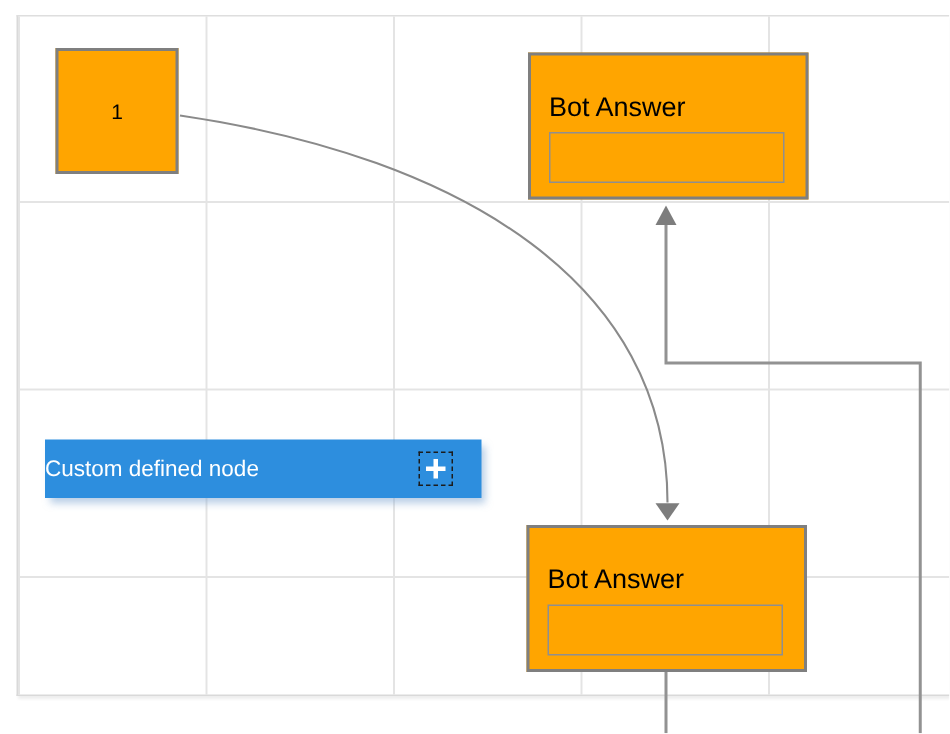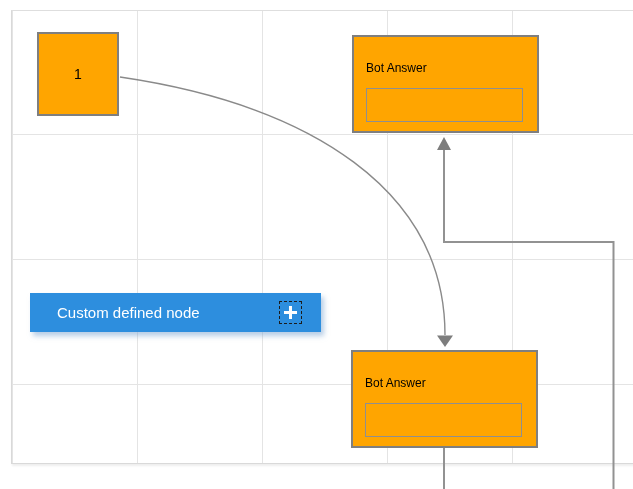--- a/index.html
+++ b/index.html
@@ -78,21 +78,21 @@
   .node-bot {
     width: 187px;
     height: 98px;
   }
   .node-bot.pos-top    { left: 352px; top: 35px; }
   .node-bot.pos-bottom { left: 351px; top: 350px; }
   .bot-title {
     position: absolute;
     left: 12px;
     top: 24px;
-    font-size: 12px;
+    font-size: 18px;
     color: #000000;
     white-space: nowrap;
   }
   .bot-field {
     position: absolute;
     left: 12px;
     top: 51px;
     width: 157px;
     height: 34px;
     box-sizing: border-box;
@@ -105,21 +105,20 @@
     position: absolute;
     left: 30px;
     top: 293px;
     width: 291px;
     height: 39px;
     background: #2D8EDE;
     box-shadow: 3px 4px 5px rgba(125,165,210,0.55);
   }
   .custom-btn .btn-label {
     display: block;
-    padding-left: 27px;
     line-height: 39px;
     font-size: 15px;
     color: #ffffff;
     white-space: nowrap;
   }
   .plus-box {
     position: absolute;
     left: 249px;
     top: 8px;
     width: 23px;

